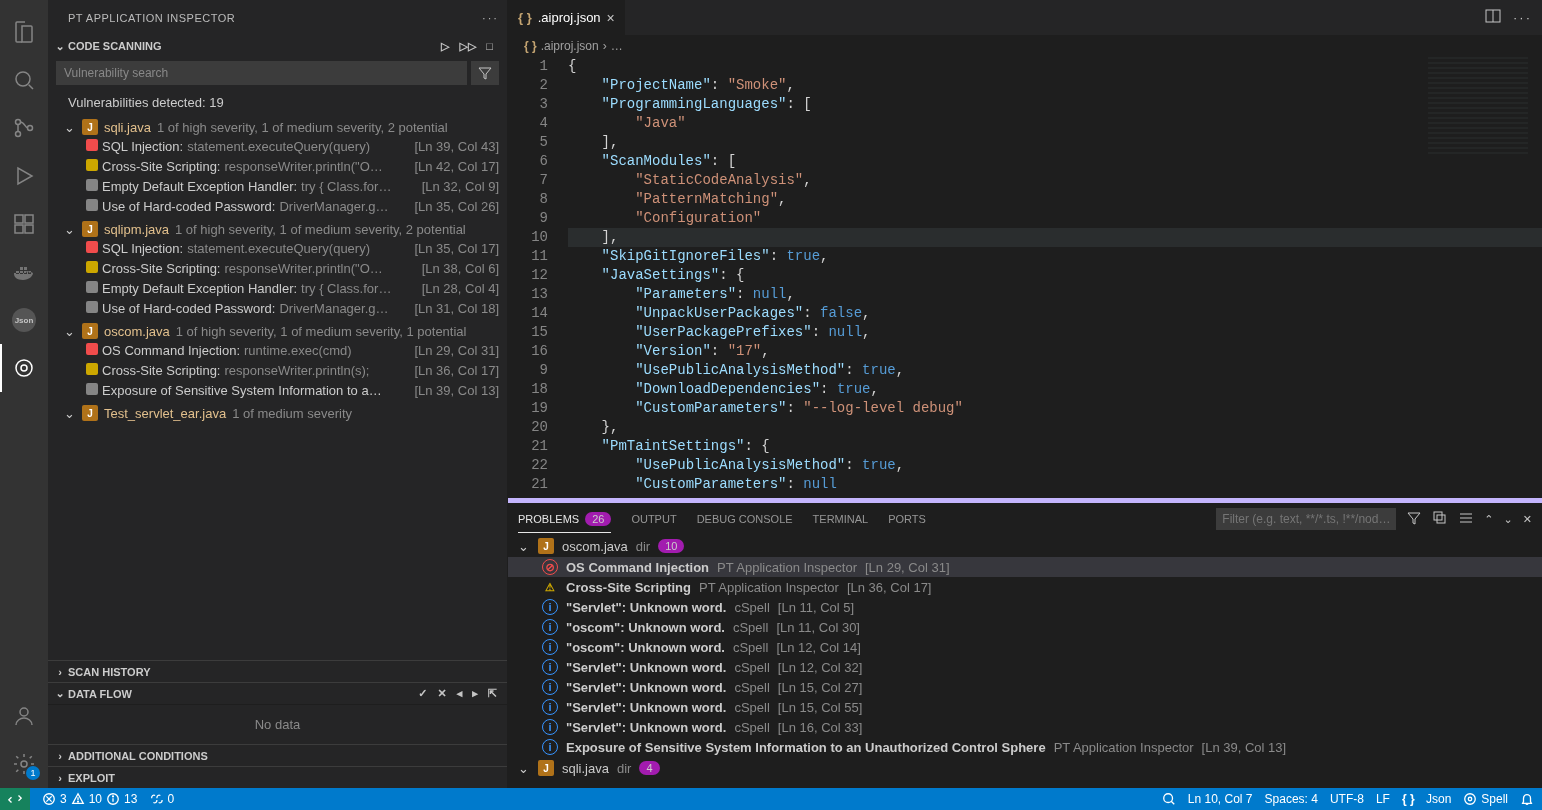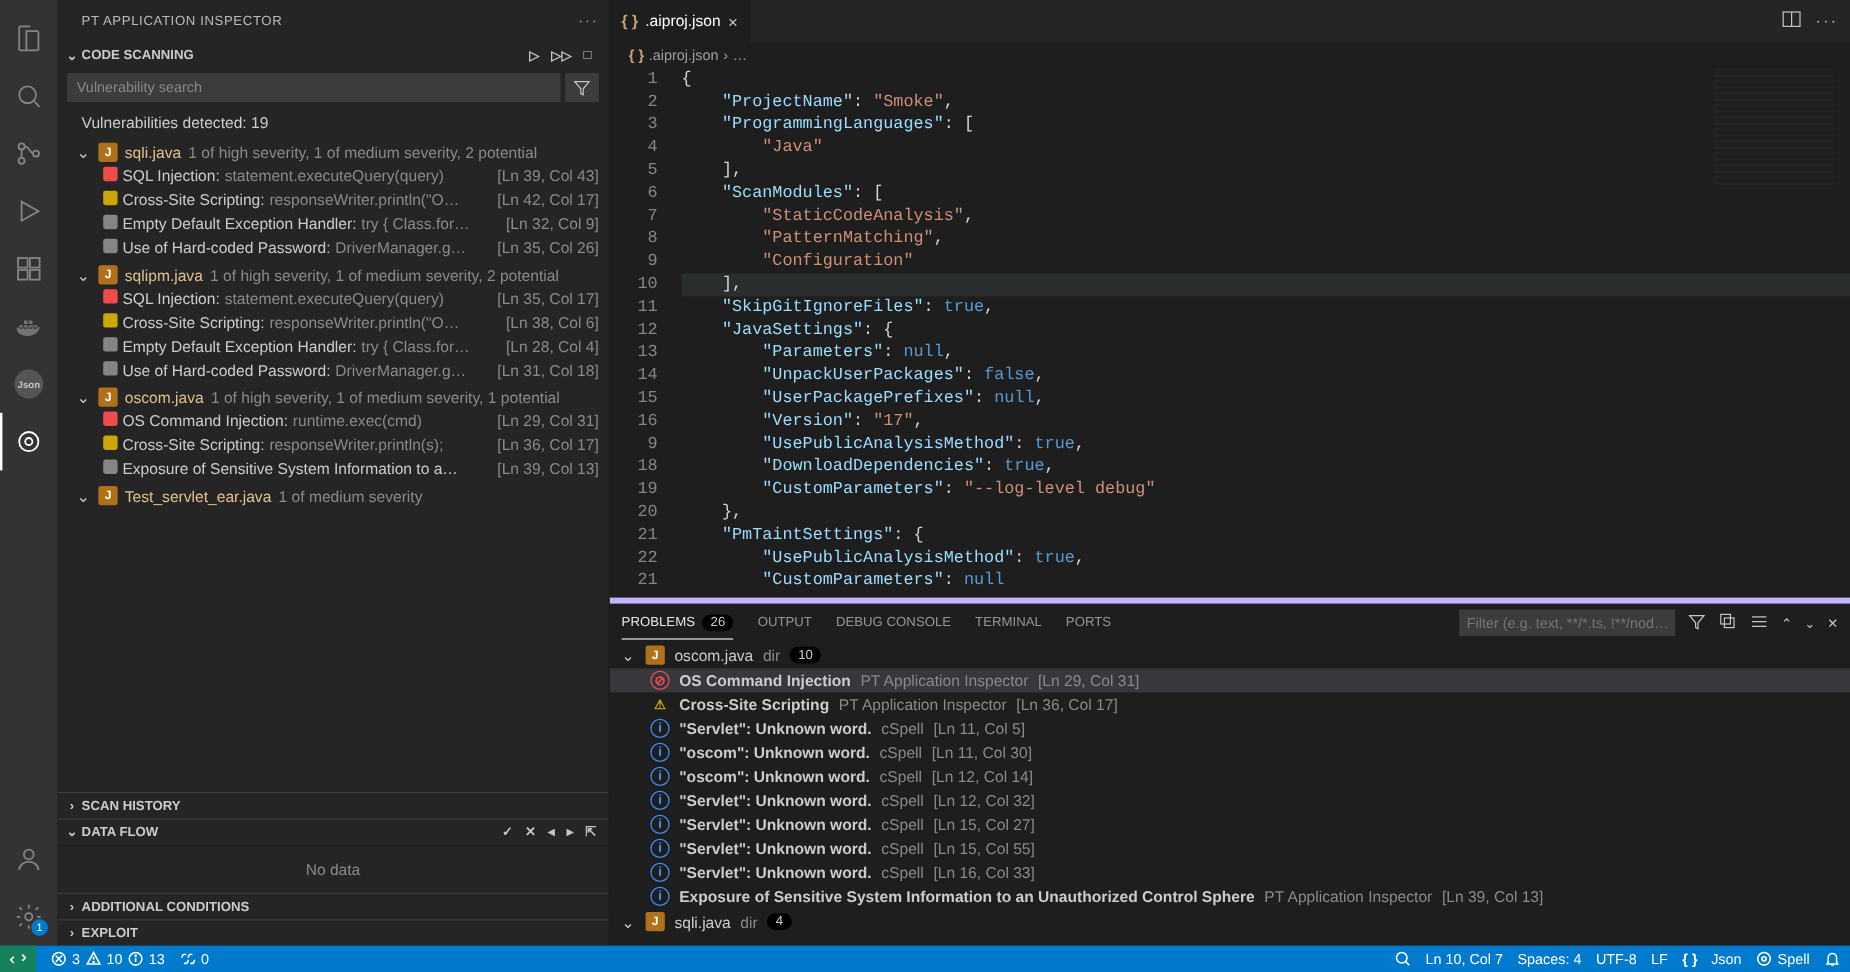--- a/index.html
+++ b/index.html
@@ -69,21 +69,21 @@
 .s-str { color: #ce9178; }
 .s-bool { color: #569cd6; }
 .s-null { color: #569cd6; }
 .minimap { position: absolute; right: 14px; top: 0; width: 100px; height: 100px; opacity: 0.5; background: linear-gradient(#2a2d2e 2px, transparent 2px) 0 0/100% 5px; }
 
 
 .panel { height: 290px; border-top: 5px solid #c4b5fd; display: flex; flex-direction: column; background: #1e1e1e; }
 .panel-tabs { display: flex; align-items: center; height: 32px; padding: 0 10px; gap: 20px; font-size: 11px; color: #969696; }
 .ptab { cursor: pointer; display:flex; align-items:center; gap:6px; padding: 6px 0; }
 .ptab.active { color: #e7e7e7; border-bottom: 1px solid #e7e7e7; }
-.badge { background: #000000; color: #ccc; border-radius: 10px; padding: 1px 7px; font-size: 11px; }
+.badge { background: #a21caf; color: #ccc; border-radius: 10px; padding: 1px 7px; font-size: 11px; }
 .panel-tabs .flex { flex: 1; }
 .panel-filter { background: #3c3c3c; border: none; color: #ccc; padding: 2px 6px; width: 180px; height: 22px; font-size:12px; }
 .panel-actions { display:flex; gap:10px; color:#c5c5c5; align-items:center; }
 .problems-body { flex: 1; overflow: auto; }
 .prob-file { display: flex; align-items: center; gap: 8px; padding: 3px 10px; cursor: pointer; }
 .prob-file .chev { width: 12px; }
 .prob-row { display: flex; align-items: center; gap: 8px; padding: 2px 10px 2px 34px; cursor: pointer; }
 .prob-row.selected { background: #37373d; }
 .picon { width: 16px; height: 16px; display:flex; align-items:center; justify-content:center; border-radius:50%; font-size:11px; font-weight:bold; }
 .picon.err { border: 1.5px solid #f14c4c; color: #f14c4c; }

